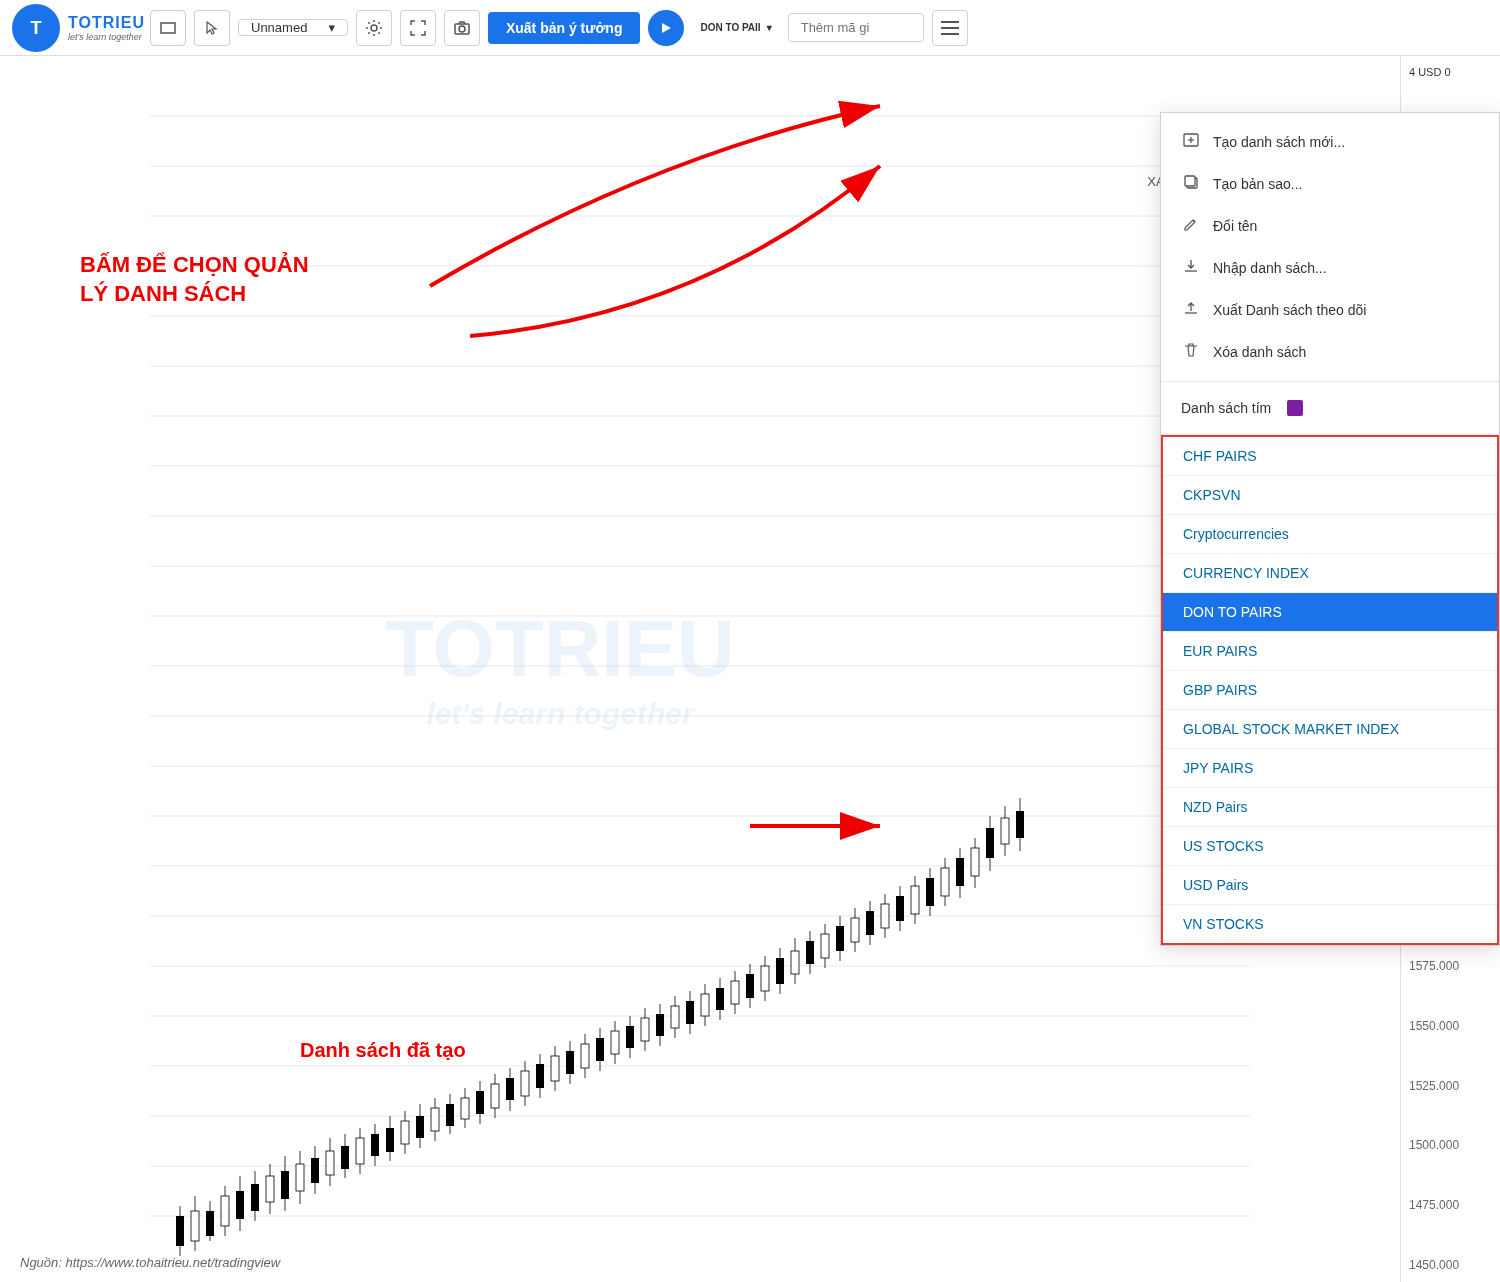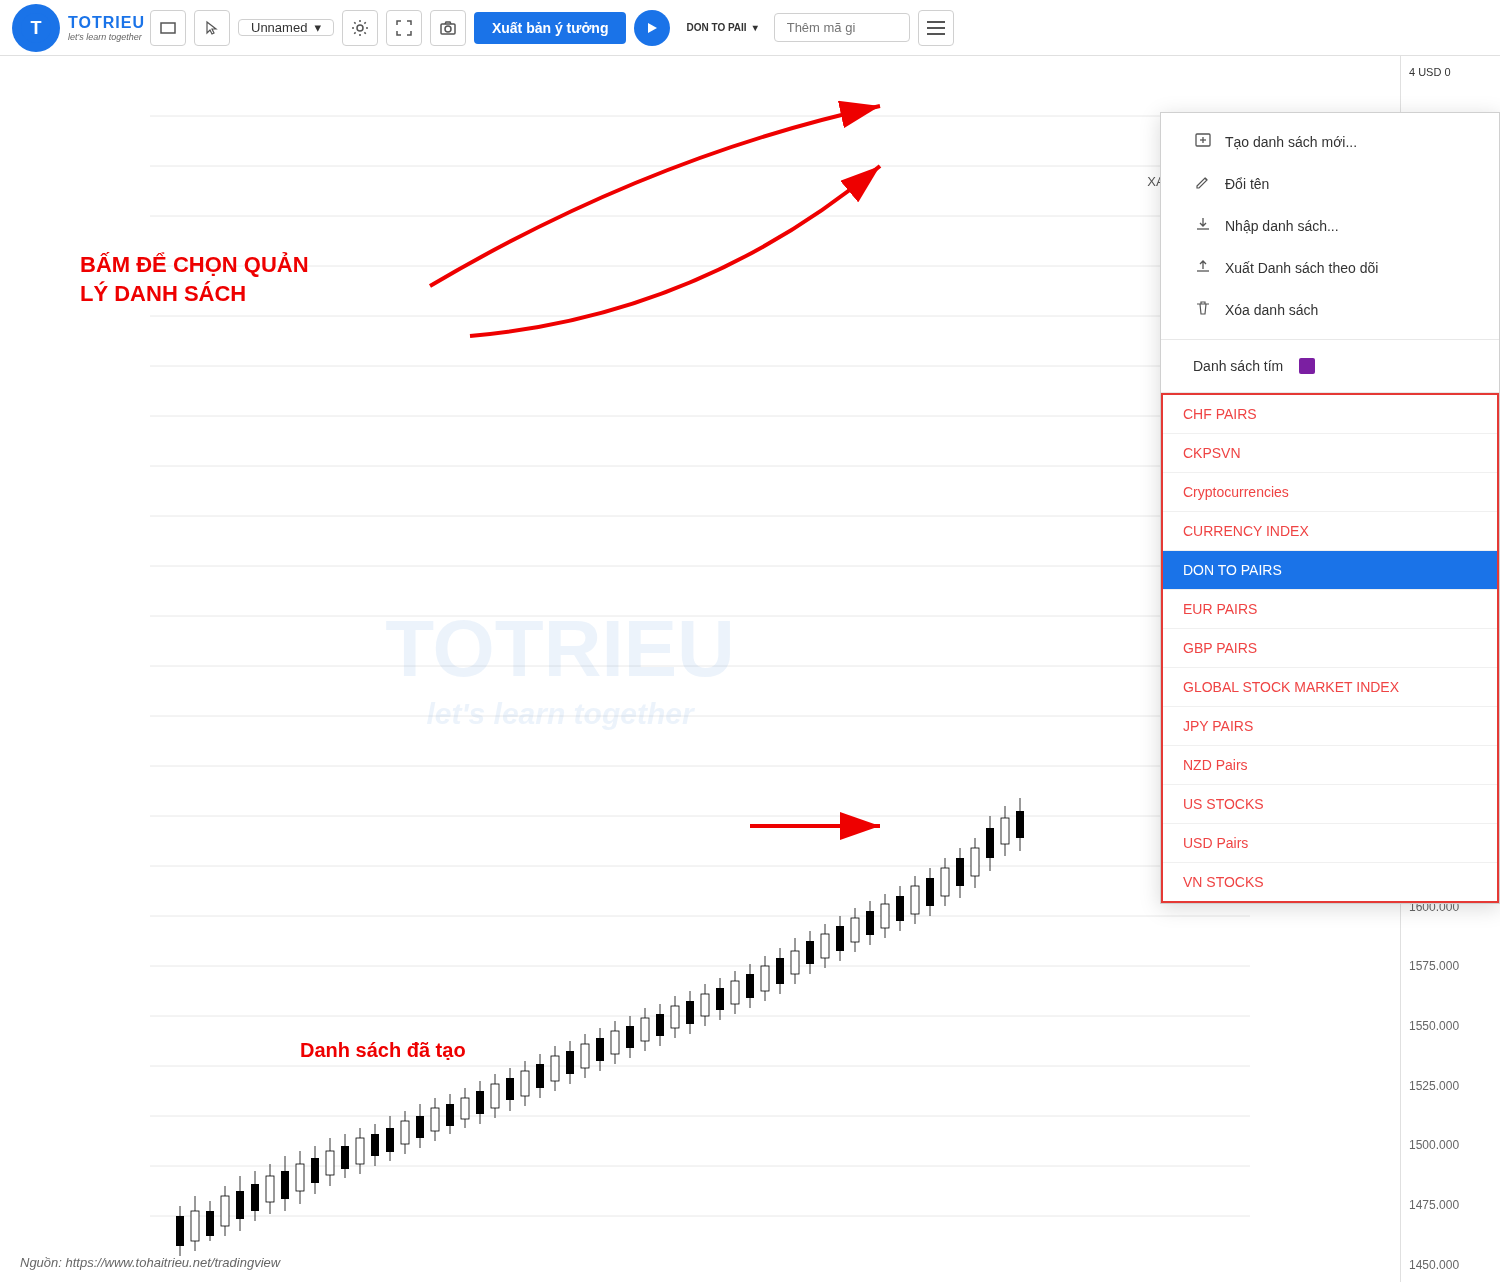--- a/index.html
+++ b/index.html
@@ -73,21 +73,21 @@
       gap: 4px;
     }
     .toolbar-btn.icon-only {
       width: 36px;
       height: 36px;
       padding: 0;
     }
     .unnamed-btn {
       display: flex;
       align-items: center;
-      gap: 7px;
+      gap: 21px;
       border: 1px solid #d0d0d0;
       background: #fff;
       border-radius: 4px;
       padding: 0 12px;
       cursor: pointer;
       font-size: 13px;
       color: #333;
     }
     .export-btn {
       background: #1a73e8;
@@ -235,21 +235,21 @@
       position: absolute;
       top: 56px;
       right: 0;
       width: 340px;
       background: #fff;
       border: 1px solid #d0d0d0;
       box-shadow: 0 4px 20px rgba(0,0,0,0.15);
       z-index: 100;
     }
     .dropdown-section {
-      padding: 8px 12px;
+      padding: 8px 0;
       border-bottom: 1px solid #e8e8e8;
     }
     .dropdown-section:last-child {
       border-bottom: none;
     }
     .dropdown-item {
       display: flex;
       align-items: center;
       padding: 10px 20px;
       cursor: pointer;
@@ -277,21 +277,21 @@
     .list-section {
       border: 2px solid #e53935;
       margin: 0;
     }
     .list-item {
       display: flex;
       align-items: center;
       padding: 11px 20px;
       cursor: pointer;
       font-size: 14px;
-      color: #ef4444;
+      color: #0369a1;
       border-bottom: 1px solid #f0f0f0;
     }
     .list-item:last-child {
       border-bottom: none;
     }
     .list-item.active {
       background: #1a73e8;
       color: white;
     }
 
@@ -619,20 +619,29 @@
             <rect x="2" y="3" width="14" height="12" rx="1" stroke="#555" stroke-width="1.3"></rect>
             <line x1="9" y1="6" x2="9" y2="12" stroke="#555" stroke-width="1.3"></line>
             <line x1="6" y1="9" x2="12" y2="9" stroke="#555" stroke-width="1.3"></line>
           </svg>
         </span>
         <span>Tạo danh sách mới...</span>
       </div>
       <div class="dropdown-item">
         <span class="dropdown-icon">
           <svg width="18" height="18" viewBox="0 0 18 18" fill="none">
+            <rect x="5" y="5" width="10" height="10" rx="1" stroke="#555" stroke-width="1.3"></rect>
+            <rect x="3" y="3" width="10" height="10" rx="1" stroke="#555" stroke-width="1.3" fill="white"></rect>
+          </svg>
+        </span>
+        <span>Tạo bản sao...</span>
+      </div>
+      <div class="dropdown-item">
+        <span class="dropdown-icon">
+          <svg width="18" height="18" viewBox="0 0 18 18" fill="none">
             <path d="M3 13l8-8 2 2-8 8H3v-2z" stroke="#555" stroke-width="1.2" fill="none"></path>
             <path d="M11 5l2 2" stroke="#555" stroke-width="1.2"></path>
           </svg>
         </span>
         <span>Đổi tên</span>
       </div>
       <div class="dropdown-item">
         <span class="dropdown-icon">
           <svg width="18" height="18" viewBox="0 0 18 18" fill="none">
             <path d="M9 3v8M6 8l3 3 3-3" stroke="#555" stroke-width="1.3"></path>

